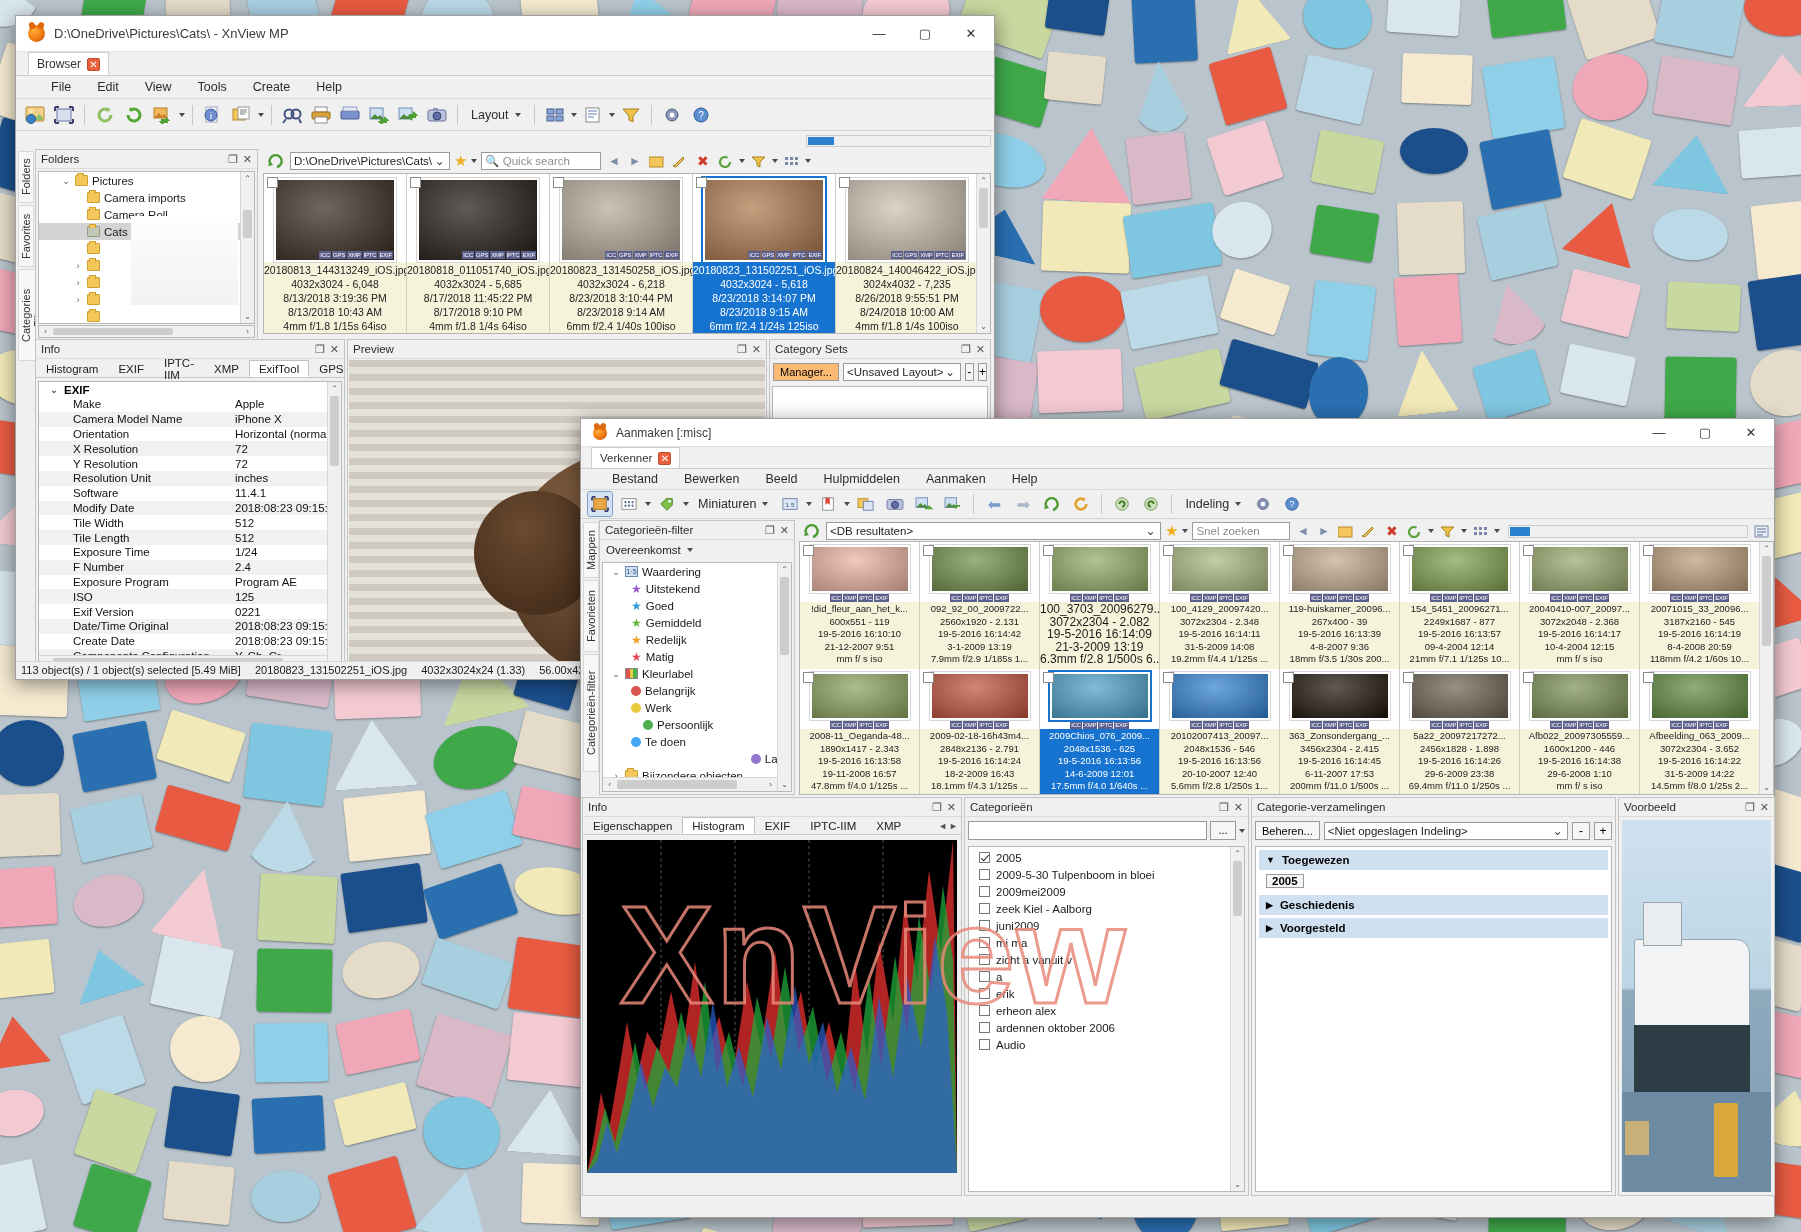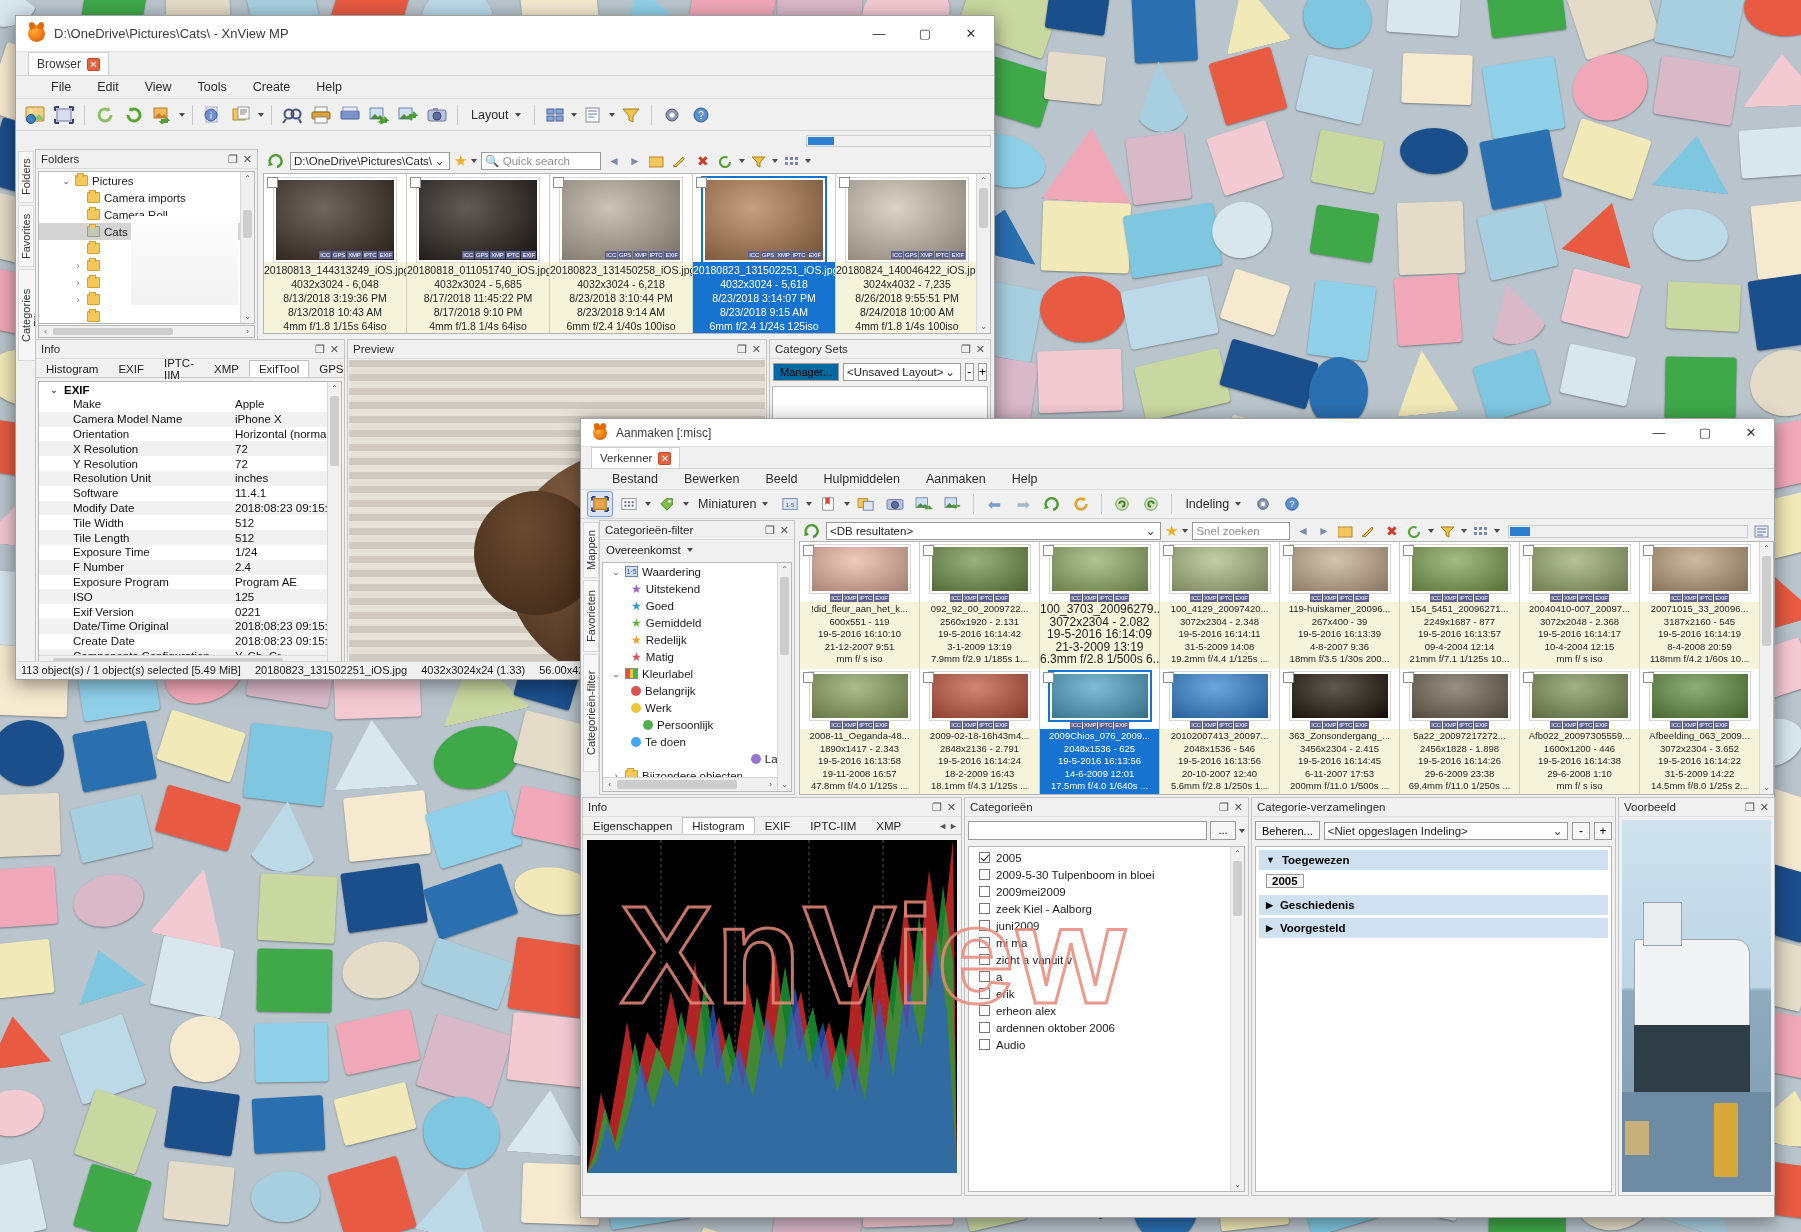--- a/index.html
+++ b/index.html
@@ -1034,21 +1034,21 @@
 
   <div class="panel" style="left:753px;top:323px;width:222px;height:334px;">
     <div class="phead">
       <span>Category Sets</span>
       <span class="tools">
         <span>❐</span>
         <span>✕</span>
       </span>
     </div>
     <div style="display:flex;align-items:center;gap:4px;padding:4px 3px;">
-      <div style="height:18px;border:1px solid #9a9a9a;background:#0369a1;display:flex;align-items:center;padding:0 6px;font-size:11px;">Manager...</div>
+      <div style="height:18px;border:1px solid #9a9a9a;background:#fdba74;display:flex;align-items:center;padding:0 6px;font-size:11px;">Manager...</div>
       <div class="combo" style="flex:1;">
         <span class="cv">&lt;Unsaved Layout&gt;</span>
         <span class="cd">⌄</span>
       </div>
       <div style="width:18px;height:18px;border:1px solid #9a9a9a;background:#f6f6f6;text-align:center;line-height:16px;font-size:12px;">-</div>
       <div style="width:18px;height:18px;border:1px solid #9a9a9a;background:#f6f6f6;text-align:center;line-height:16px;font-size:12px;">+</div>
     </div>
     <div style="position:absolute;left:2px;top:46px;right:2px;bottom:2px;background:#fff;border:1px solid #b9b9b9;"></div>
   </div>
 

